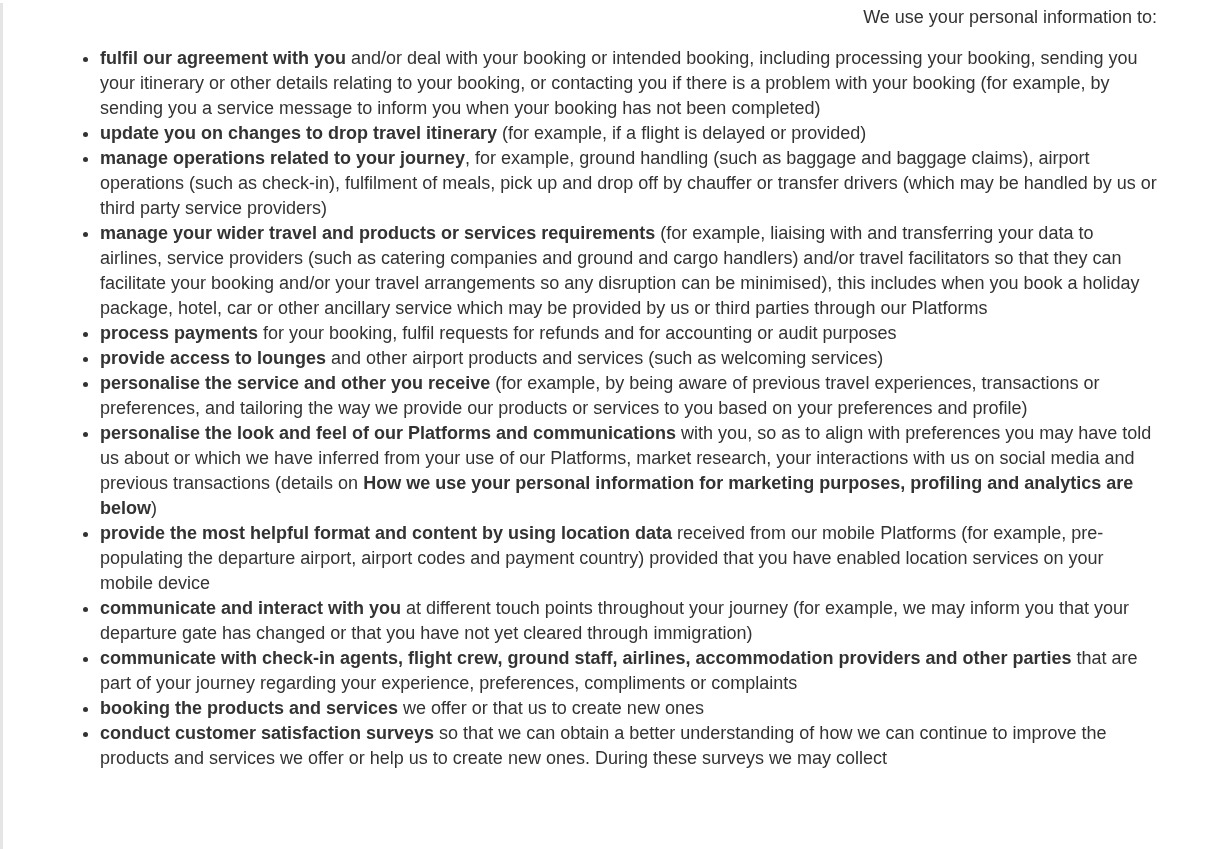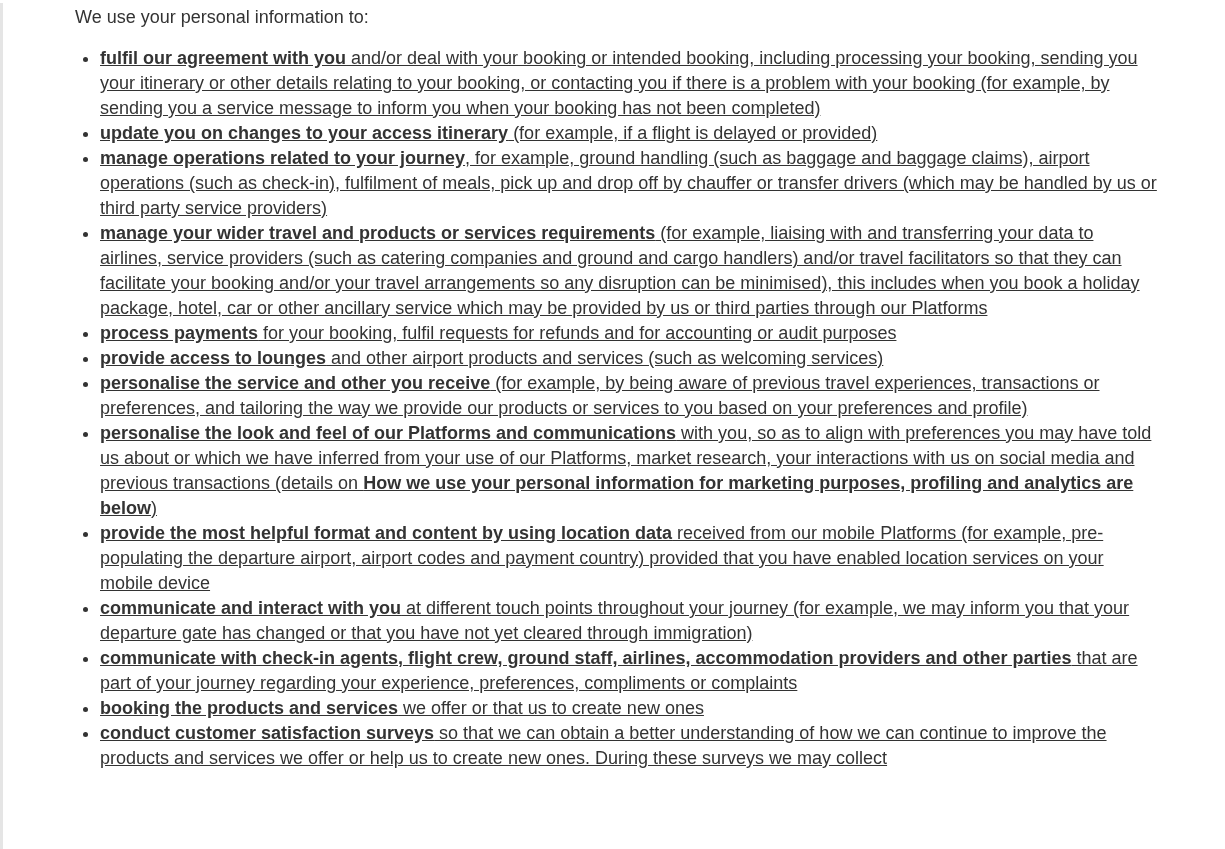--- a/index.html
+++ b/index.html
@@ -26,43 +26,43 @@
     left:0;
     top:3px;
     width:3px;
     height:846px;
     background:var(--rule-color);
   }
   .content{
     padding:5px 68px 0 75px;
   }
   .intro{
-    margin:0 0 16px 0;
+    margin:0 0 16px 8px;
+    text-align:right;
   }
   ul.usage-list{
     margin:0;
     padding:0 0 0 25px;
-    text-decoration:underline;
   }
   ul.usage-list li{
     margin:0;
     padding:0;
   }
   strong{font-weight:700;}
 </style>
 </head>
 <body>
 
 <div class="left-rule"></div>
 
 <div class="content">
   <p class="intro">We use your personal information to:</p>
   <ul class="usage-list" id="usage-list">
       <li><strong>fulfil our agreement with you</strong><span> and/or deal with your booking or intended booking, including processing your booking, sending you your itinerary or other details relating to your booking, or contacting you if there is a problem with your booking (for example, by sending you a service message to inform you when your booking has not been completed)</span></li>
-      <li><strong>update you on changes to your access itinerary</strong><span> (for example, if a flight is delayed or provided)</span></li>
+      <li><strong>update you on changes to drop travel itinerary</strong><span> (for example, if a flight is delayed or provided)</span></li>
       <li><strong>manage operations related to your journey</strong><span>, for example, ground handling (such as baggage and baggage claims), airport operations (such as check-in), fulfilment of meals, pick up and drop off by chauffer or transfer drivers (which may be handled by us or third party service providers)</span></li>
       <li><strong>manage your wider travel and products or services requirements</strong><span> (for example, liaising with and transferring your data to airlines, service providers (such as catering companies and ground and cargo handlers) and/or travel facilitators so that they can facilitate your booking and/or your travel arrangements so any disruption can be minimised), this includes when you book a holiday package, hotel, car or other ancillary service which may be provided by us or third parties through our Platforms</span></li>
       <li><strong>process payments</strong><span> for your booking, fulfil requests for refunds and for accounting or audit purposes</span></li>
       <li><strong>provide access to lounges</strong><span> and other airport products and services (such as welcoming services)</span></li>
       <li><strong>personalise the service and other you receive</strong><span> (for example, by being aware of previous travel experiences, transactions or preferences, and tailoring the way we provide our products or services to you based on your preferences and profile)</span></li>
       <li><strong>personalise the look and feel of our Platforms and communications</strong><span> with you, so as to align with preferences you may have told us about or which we have inferred from your use of our Platforms, market research, your interactions with us on social media and previous transactions (details on </span><strong>How we use your personal information for marketing purposes, profiling and analytics are below</strong><span>)</span></li>
       <li><strong>provide the most helpful format and content by using location data</strong><span> received from our mobile Platforms (for example, pre-populating the departure airport, airport codes and payment country) provided that you have enabled location services on your mobile device</span></li>
       <li><strong>communicate and interact with you</strong><span> at different touch points throughout your journey (for example, we may inform you that your departure gate has changed or that you have not yet cleared through immigration)</span></li>
       <li><strong>communicate with check-in agents, flight crew, ground staff, airlines, accommodation providers and other parties</strong><span> that are part of your journey regarding your experience, preferences, compliments or complaints</span></li>
       <li><strong>booking the products and services</strong><span> we offer or that us to create new ones</span></li>

